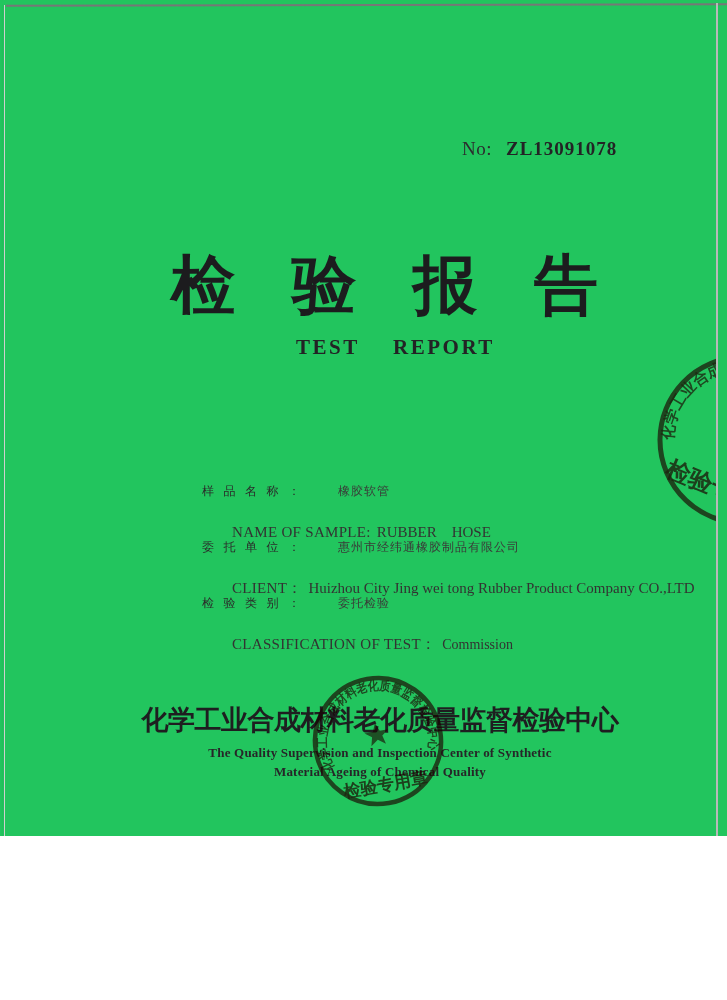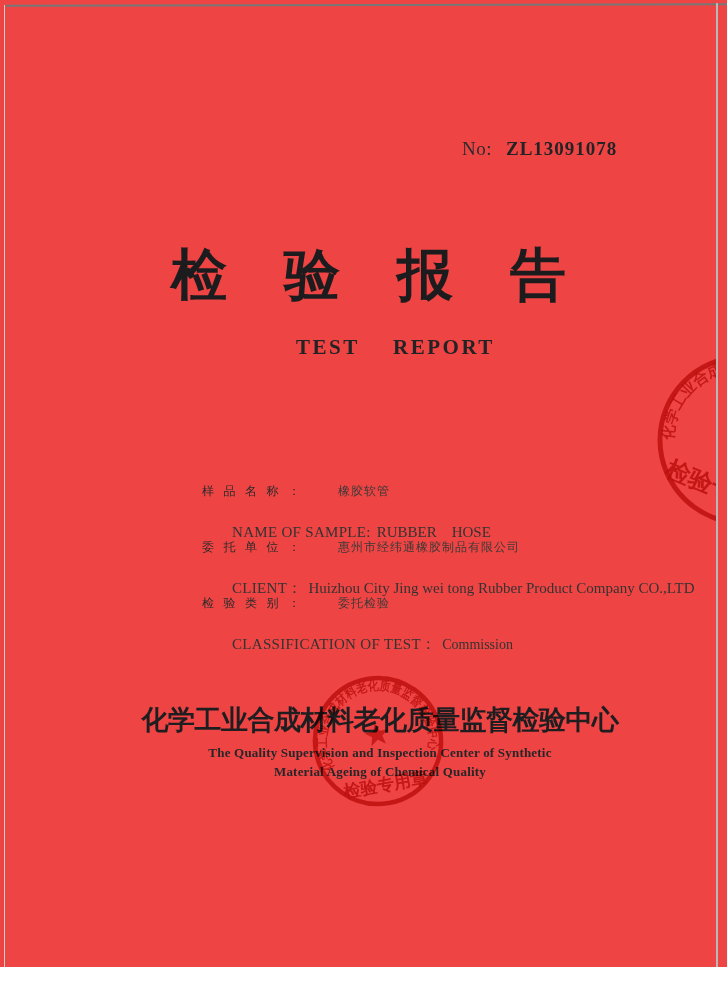--- a/index.html
+++ b/index.html
@@ -1,36 +1,36 @@
 <!DOCTYPE html>
 <html><head>
 <meta charset="utf-8">
 <style>
   * { margin:0; padding:0; box-sizing:border-box; }
   html,body { background:#ffffff; }
   body { font-family:"Liberation Serif","DejaVu Serif",serif; color:#262626; }
 
   .page {
-    position:relative; width:727px; height:967px;
-    background:#ef4444; overflow:hidden;
+    position:relative; width:727px; height:836px;
+    background:#22c55e; overflow:hidden;
   }
   
   .edge-top    { position:absolute; left:6px; top:4px; width:721px; height:2px; background:#777; transform:rotate(-0.12deg); }
   .edge-left   { position:absolute; left:4px; top:5px; width:1px; height:995px; background:#cfcfcf; box-shadow:-2px 0 2px rgba(0,0,0,0.05); }
   .edge-right  { position:absolute; left:716px; top:3px; width:2px; height:997px; background:#b9b9b9; }
 
   .report-no {
     position:absolute; left:462px; top:138px;
     font-size:19px; white-space:nowrap; color:#2c2c2e; letter-spacing:0.5px;
   }
   .report-no .no-value { font-weight:bold; margin-left:14px; letter-spacing:1px; color:#232325; }
 
   .title-cn {
-    position:absolute; left:171px; top:243px;
-    font-size:56px; font-weight:bold; line-height:64px;
+    position:absolute; left:171px; top:254px;
+    font-size:64px; font-weight:bold; line-height:64px;
     letter-spacing:57px; white-space:nowrap; color:#1c1c1e;
   }
   .title-en {
     position:absolute; left:296px; top:335px;
     font-size:21px; font-weight:bold; letter-spacing:2.5px; word-spacing:26px;
     white-space:nowrap; color:#232325;
   }
 
   .fields { position:absolute; left:202px; top:479px; width:470px; }
   .field-row { position:absolute; left:0; }

